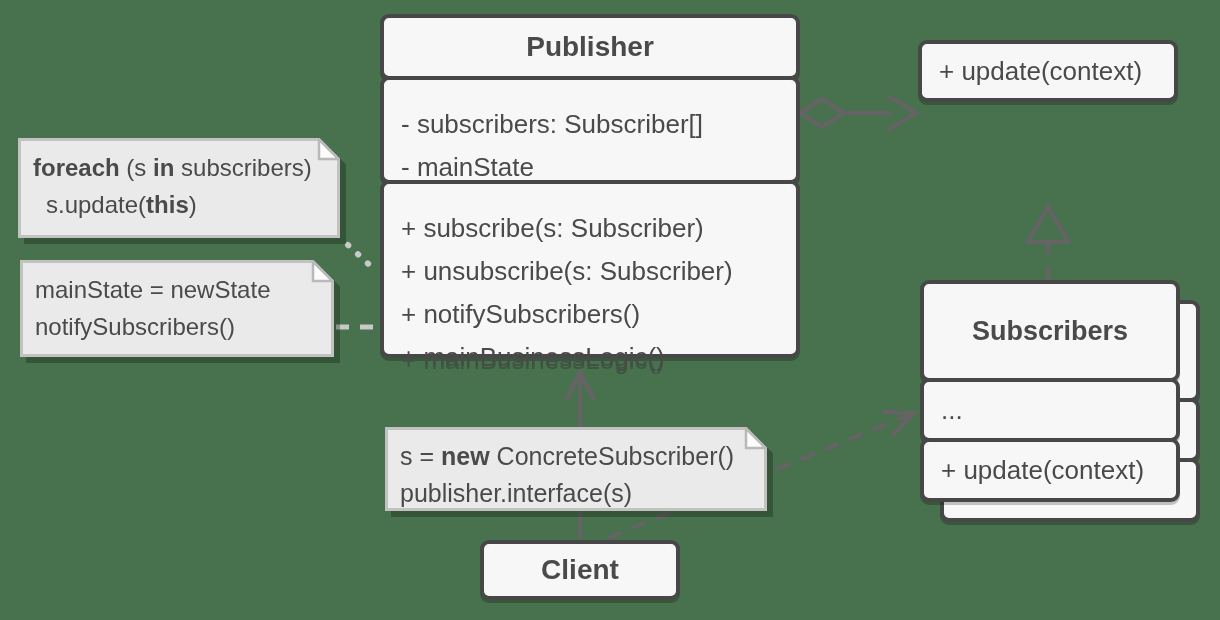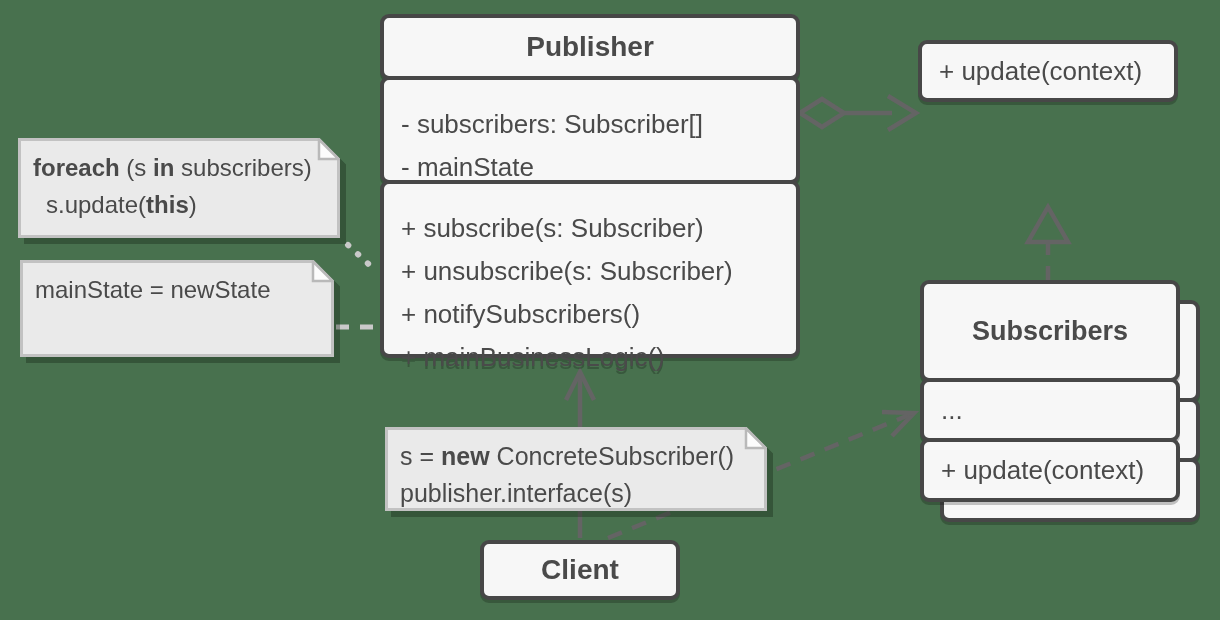--- a/index.html
+++ b/index.html
@@ -147,20 +147,21 @@
   </div>
 </div>
 
 <div class="note" id="note-mainstate">
   <svg width="314" height="97" viewBox="0 0 314 97">
     <path class="note-shape" d="M1.5,1.5 H293 L312.5,21 V95.5 H1.5 Z"></path>
     <path class="note-fold" d="M293,1.5 L312.5,21 H293 Z"></path>
   </svg>
   <div class="note-text">
     <div>mainState = newState</div>
+    <div>notifySubscribers()</div>
   </div>
 </div>
 
 <div class="note" id="note-construct">
   <svg width="382" height="84" viewBox="0 0 382 84">
     <path class="note-shape" d="M1.5,1.5 H361 L380.5,21 V82.5 H1.5 Z"></path>
     <path class="note-fold" d="M361,1.5 L380.5,21 H361 Z"></path>
   </svg>
   <div class="note-text">
     <div><span>s = </span><span class="b">new</span><span> ConcreteSubscriber()</span></div>

